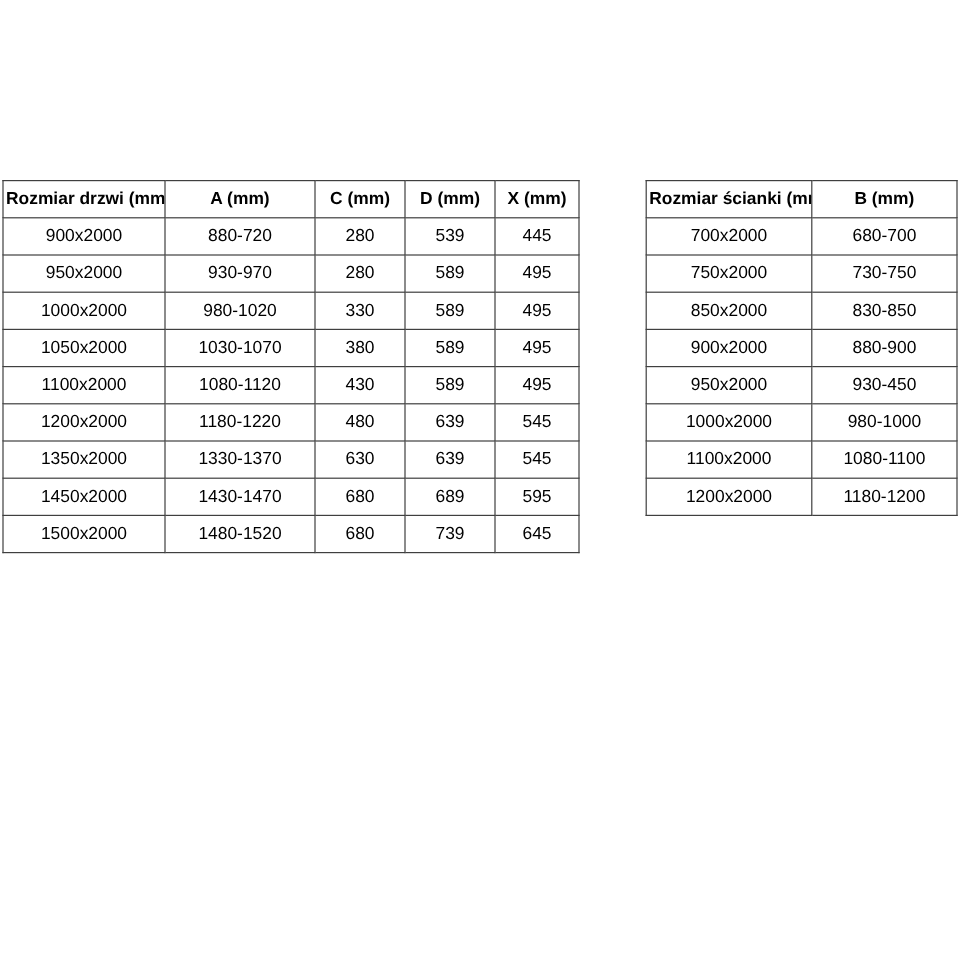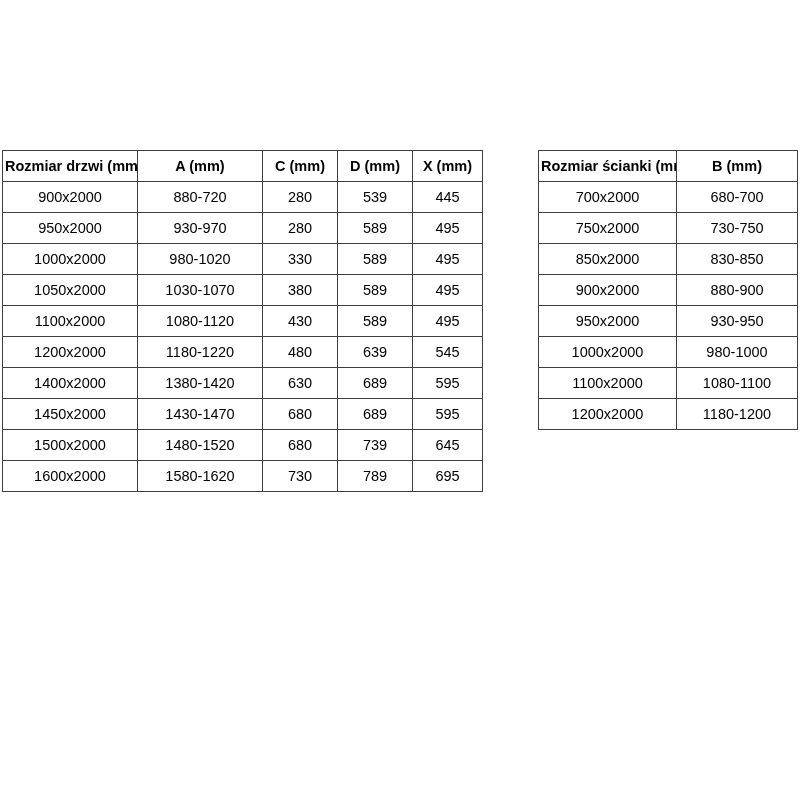--- a/index.html
+++ b/index.html
@@ -107,46 +107,39 @@
           <td>495</td>
         </tr>
         <tr>
           <td>1200x2000</td>
           <td>1180-1220</td>
           <td>480</td>
           <td>639</td>
           <td>545</td>
         </tr>
         <tr>
-          <td>1400x2000</td>
-          <td>1380-1420</td>
+          <td>1350x2000</td>
+          <td>1330-1370</td>
           <td>630</td>
-          <td>689</td>
-          <td>595</td>
+          <td>639</td>
+          <td>545</td>
         </tr>
         <tr>
           <td>1450x2000</td>
           <td>1430-1470</td>
           <td>680</td>
           <td>689</td>
           <td>595</td>
         </tr>
         <tr>
           <td>1500x2000</td>
           <td>1480-1520</td>
           <td>680</td>
           <td>739</td>
           <td>645</td>
-        </tr>
-        <tr>
-          <td>1600x2000</td>
-          <td>1580-1620</td>
-          <td>730</td>
-          <td>789</td>
-          <td>695</td>
         </tr>
       </tbody>
   </table>
 
   <table class="spec" id="wall-table">
     <colgroup>
       <col class="c0">
         <col class="c1">
     </colgroup>
     <thead>
@@ -167,21 +160,21 @@
         <tr>
           <td>850x2000</td>
           <td>830-850</td>
         </tr>
         <tr>
           <td>900x2000</td>
           <td>880-900</td>
         </tr>
         <tr>
           <td>950x2000</td>
-          <td>930-950</td>
+          <td>930-450</td>
         </tr>
         <tr>
           <td>1000x2000</td>
           <td>980-1000</td>
         </tr>
         <tr>
           <td>1100x2000</td>
           <td>1080-1100</td>
         </tr>
         <tr>

